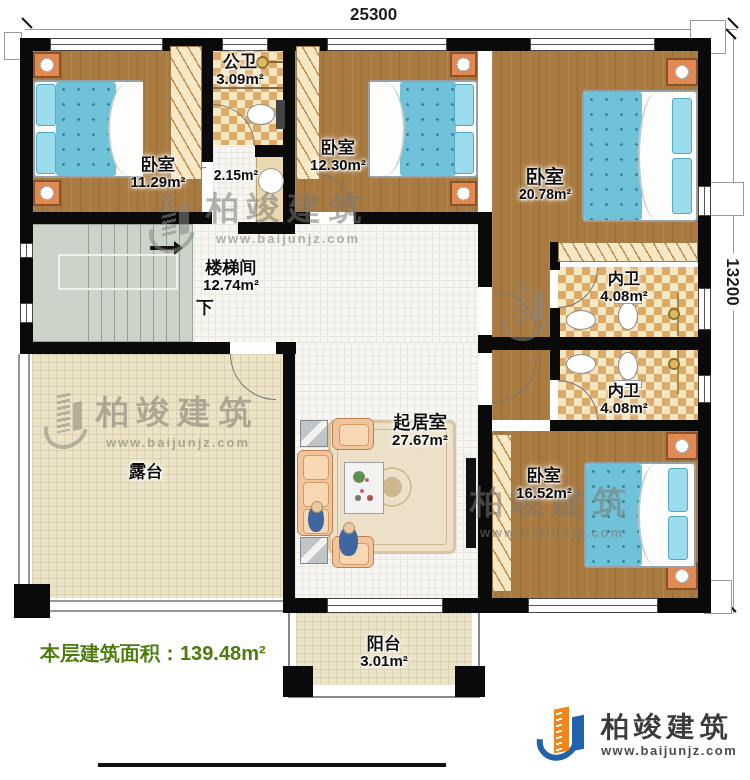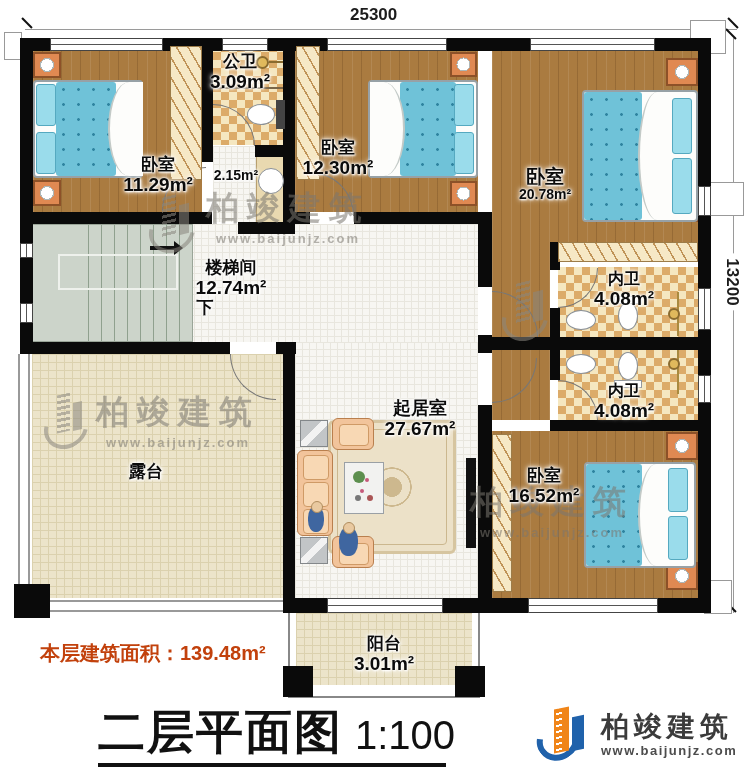--- a/index.html
+++ b/index.html
@@ -28,21 +28,21 @@
   .windowV{position:absolute;background:#fff;border:1px solid #444;box-sizing:border-box;
     background-image:linear-gradient(90deg,transparent 44%,#555 44%,#555 56%,transparent 56%)}
   .door{position:absolute;box-sizing:border-box}
   .d-tl{border-top:1.6px solid #777;border-left:1.6px solid #777;border-top-left-radius:100%}
   .d-tr{border-top:1.6px solid #777;border-right:1.6px solid #777;border-top-right-radius:100%}
   .d-bl{border-bottom:1.6px solid #777;border-left:1.6px solid #777;border-bottom-left-radius:100%}
   .d-br{border-bottom:1.6px solid #777;border-right:1.6px solid #777;border-bottom-right-radius:100%}
   .rlabel{position:absolute;transform:translateX(-50%);text-align:center;color:#0b0b0b;font-weight:700;
     white-space:nowrap;text-shadow:0 0 2px #fff,0 0 4px #fff,0 0 6px #fff,1px 1px 2px #fff;line-height:1.12;z-index:30}
   .rlabel .nm{display:block;font-size:17px}
-  .rlabel .ar{display:block;font-size:19px}
+  .rlabel .ar{display:block;font-size:15px}
   .bedframe{position:absolute;background:#fdfdfb;border:2px solid #97a1a6;border-radius:4px;box-sizing:border-box}
   .mattress{position:absolute;background-color:#6fc2d8;border-radius:3px;
     background-image:radial-gradient(circle,#2f84a0 1px,transparent 1.7px);background-size:15px 15px}
   .pillow{position:absolute;background:#9adceb;border:1px solid #55a9c0;border-radius:3px;box-sizing:border-box}
   .blanket-l{position:absolute;background:#fdfdfb;border-left:2px solid #c3cac7;border-radius:60% 0 0 60%/50% 0 0 50%}
   .blanket-r{position:absolute;background:#fdfdfb;border-right:2px solid #c3cac7;border-radius:0 60% 60% 0/0 50% 50% 0}
   .nstand{position:absolute;background-color:#e08952;border:2px solid #8d5128;box-sizing:border-box;
     background-image:radial-gradient(circle at 50% 50%,#fff 0 6px,#aeb6b6 6px 7px,transparent 7px)}
   .fixture{position:absolute;background:#fff;border:1.5px solid #8a9096;box-sizing:border-box}
   .wm{position:absolute;color:rgba(122,119,112,.55);font-weight:700;white-space:nowrap;
@@ -59,21 +59,21 @@
   .dimlab{position:absolute;color:#1c1c1c;font-weight:700;font-size:17px;background:#fff;padding:0 5px;z-index:5}
   .outbox{position:absolute;background:#fff;border:1px solid #999;box-sizing:border-box}
   .rail{position:absolute;background:#999}
   .person{position:absolute;z-index:22}
   .person .body{position:absolute;background:#3f66a0;border-radius:45%;width:100%;height:100%}
   .person .head{position:absolute;background:#e9c9a0;border:1px solid #b08d5e;border-radius:50%;width:10px;height:10px}
   .sofa{position:absolute;background:#f2c49b;border:1.5px solid #b97f4e;border-radius:6px;box-sizing:border-box}
   .cushion{position:absolute;background:#f8d8b4;border:1px solid #cf9a66;border-radius:4px}
   .gtable{position:absolute;background:#c2c5c7;border:1.5px solid #83878a;box-sizing:border-box;
     background-image:linear-gradient(135deg,transparent 40%,#f2f2f2 40%,#f2f2f2 60%,transparent 60%)}
-  .footer-line{position:absolute;font-weight:700;font-size:20px;color:#c2410c;z-index:40}
+  .footer-line{position:absolute;font-weight:700;font-size:20px;color:#4d7c0f;z-index:40}
   #title-row{position:absolute;left:98px;top:708px;display:flex;align-items:flex-end;z-index:40}
   #title-cjk{font-size:47px;font-weight:700;color:#111;letter-spacing:2px;line-height:1}
   #title-scale{font-size:40px;font-weight:400;color:#111;margin-left:12px;line-height:1}
   #logo-name{position:absolute;left:601px;top:708px;font-size:28px;font-weight:700;color:#3b3b3b;letter-spacing:5px;z-index:40}
   #logo-url{position:absolute;left:601px;top:743px;font-size:13px;font-weight:700;color:#4c4c4c;letter-spacing:1.5px;z-index:40}
 </style>
 </head>
 <body>
 
 <div id="canvas">
@@ -290,21 +290,21 @@
     <span class="nm">下</span>
   </div>
   <div class="rlabel" style="left:624px;top:270px">
     <span class="nm" style="font-size:16px">内卫</span>
     <span class="ar">4.08m²</span>
   </div>
   <div class="rlabel" style="left:624px;top:382px">
     <span class="nm" style="font-size:16px">内卫</span>
     <span class="ar">4.08m²</span>
   </div>
-  <div class="rlabel" style="left:420px;top:398px">
+  <div class="rlabel" style="left:420px;top:412px">
     <span class="nm" style="font-size:18px">起居室</span>
     <span class="ar">27.67m²</span>
   </div>
   <div class="rlabel" style="left:146px;top:462px">
     <span class="nm">露台</span>
   </div>
   <div class="rlabel" style="left:544px;top:466px">
     <span class="nm">卧室</span>
     <span class="ar">16.52m²</span>
   </div>
@@ -335,24 +335,20 @@
     <div class="sw" style="left:1px;top:20px;width:40px;height:34px"></div>
     <div class="b1" style="left:16px;top:4px;width:14px;height:40px"></div>
     <div class="b2" style="left:33px;top:13px;width:10px;height:30px"></div>
   </div>
   <div class="wm" style="left:552px;top:480px">
     <span class="big">柏竣建筑</span>
     <span class="url">www.baijunjz.com</span>
   </div>
 
   <div class="footer-line" style="left:40px;top:640px">本层建筑面积：139.48m²</div>
-  <div id="title-row">
-    <span id="title-cjk">二层平面图</span>
-    <span id="title-scale">1:100</span>
-  </div>
   <div class="abs" style="left:98px;top:763px;width:348px;height:4px;background:#111"></div>
 
   <div class="abs" style="left:534px;top:704px;width:60px;height:62px">
     <div class="abs" style="left:2px;top:16px;width:44px;height:40px;border:6px solid #2062ab;border-top-color:transparent;border-right-color:transparent;border-radius:50%;transform:rotate(-38deg);box-sizing:border-box"></div>
     <div class="abs" style="left:20px;top:4px;width:15px;height:44px;background:#f08519;transform:skewY(-12deg);background-image:repeating-linear-gradient(180deg,transparent 0 4px,#fff 4px 6px);background-size:6px 100%;background-repeat:repeat-y;background-position:2px 0"></div>
     <div class="abs" style="left:38px;top:12px;width:12px;height:34px;background:#2062ab;transform:skewY(-12deg)"></div>
   </div>
   <div id="logo-name">柏竣建筑</div>
   <div id="logo-url">www.baijunjz.com</div>
 

